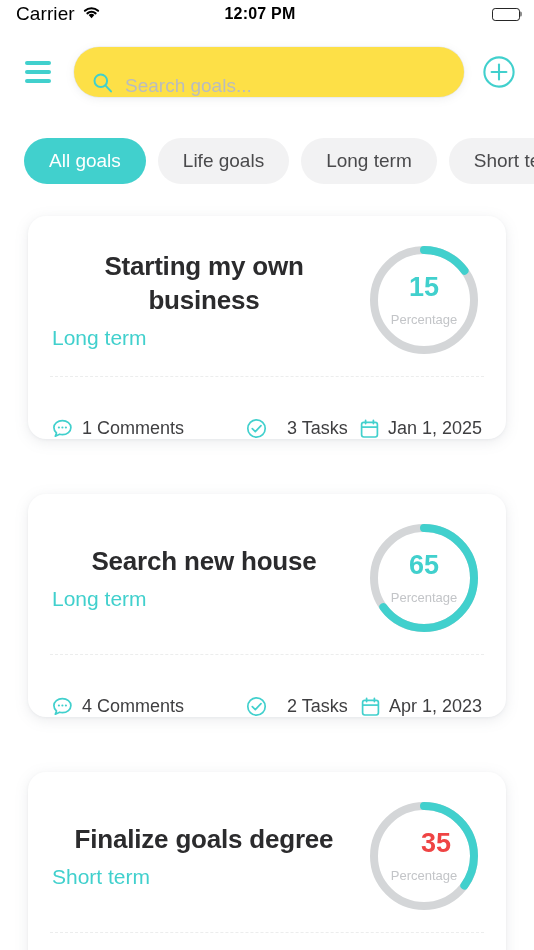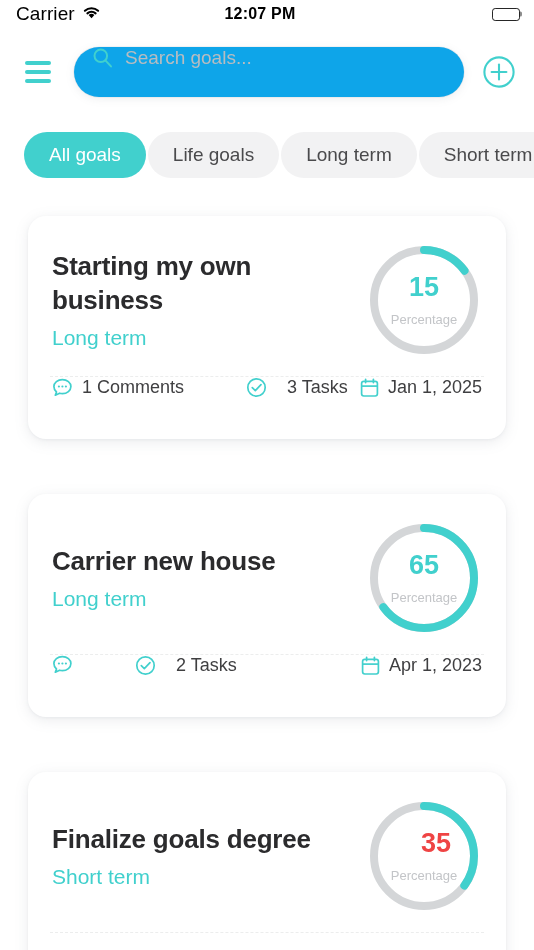--- a/index.html
+++ b/index.html
@@ -101,25 +101,25 @@
     width: 26px;
     height: 3.4px;
     border-radius: 2px;
     background: #41d0cd;
   }
 
   .search-wrap {
     flex: 1;
     margin: 0 16px 0 14px;
     height: 50px;
-    background: #0ea5e9;
+    background: #fde047;
     border-radius: 25px;
     box-shadow: 0 2px 9px rgba(120,130,140,0.13), 0 0 0 0.6px rgba(210,215,220,0.45);
     display: flex;
-    align-items: flex-start;
+    align-items: flex-end;
     padding: 0 18px;
   }
   .search-icon { flex: 0 0 auto; display:block; margin-right: 12px; }
   .search-input {
     border: none;
     outline: none;
     background: transparent;
     font-family: "Liberation Sans", sans-serif;
     font-size: 19px;
     color: #3a3a3c;
@@ -134,22 +134,22 @@
     flex: 0 0 auto;
     cursor: pointer;
     display: flex;
     align-items: center;
     justify-content: center;
   }
 
   
   .chips {
     display: flex;
-    align-items: flex-start;
-    gap: 2px;
+    align-items: flex-end;
+    gap: 12px;
     padding: 0 24px;
     margin-top: 24px;
     height: 52px;
     overflow: hidden;
   }
   .chip {
     height: 46px;
     border-radius: 23px;
     background: #f2f2f3;
     color: #4a4a4c;
@@ -188,20 +188,21 @@
     min-height: 160px;
     padding: 22px 0 14px 0;
   }
   .card-text { flex: 1; min-width: 0; padding-right: 10px; }
   .card-title {
     font-size: 26px;
     font-weight: 700;
     color: #2b2b2d;
     line-height: 1.32;
     letter-spacing: -0.2px;
+    text-align: center;
   }
   .card-sub {
     font-size: 21px;
     color: #41d0cd;
     margin-top: 6px;
     line-height: 1.3;
   }
 
   .ring {
     position: relative;
@@ -231,21 +232,21 @@
     line-height: 1;
   }
 
   .divider {
     border-top: 1.6px dashed #eceded;
     margin: 0 -2px;
   }
 
   .card-footer {
     display: flex;
-    align-items: flex-start;
+    align-items: flex-end;
     height: 62px;
   }
   .meta {
     display: flex;
     align-items: center;
     gap: 9px;
     font-size: 18px;
     color: #3f3f41;
     white-space: nowrap;
   }
@@ -368,21 +369,21 @@
           </svg>
         </span>
         <span>Jan 1, 2025</span>
       </div>
     </div>
   </div>
 
   <div class="card">
     <div class="card-top">
       <div class="card-text">
-        <div class="card-title">Carrier new house</div>
+        <div class="card-title">Search new house</div>
         <div class="card-sub" style="color: rgb(65, 208, 205);">Long term</div>
       </div>
       <div class="ring">
         <svg width="116" height="116" viewBox="0 0 116 116">
           <circle cx="58" cy="58" r="50" stroke="#d4d6d8" stroke-width="8" fill="none"></circle>
           <circle class="ring-arc" cx="58" cy="58" r="50" stroke="#41d0cd" stroke-width="8" fill="none" stroke-linecap="round" stroke-dasharray="314.1592653589793" stroke-dashoffset="109.95574287564276"></circle>
         </svg>
         <div class="ring-center">
           <div class="ring-value" style="color: rgb(65, 208, 205);">65</div>
           <div class="ring-label">Percentage</div>
@@ -393,20 +394,21 @@
     <div class="card-footer">
       <div class="meta meta-comments">
         <span>
           <svg width="21" height="20" viewBox="0 0 21 20">
             <path d="M10.4 1.6c4.7 0 8.5 3.1 8.5 7s-3.8 7-8.5 7c-1 0-1.9-.1-2.8-.4l-4.3 2 1.2-3.2C2.8 12.7 1.9 10.9 1.9 8.6c0-3.9 3.8-7 8.5-7z" stroke="#41d0cd" stroke-width="1.7" fill="none" stroke-linejoin="round"></path>
             <circle cx="6.9" cy="8.5" r="1.1" fill="#41d0cd"></circle>
             <circle cx="10.4" cy="8.5" r="1.1" fill="#41d0cd"></circle>
             <circle cx="13.9" cy="8.5" r="1.1" fill="#41d0cd"></circle>
           </svg>
         </span>
+        <span>4 Comments</span>
       </div>
       <div class="meta meta-tasks">
         <span>
           <svg width="21" height="21" viewBox="0 0 21 21">
             <circle cx="10.5" cy="10.5" r="8.7" stroke="#41d0cd" stroke-width="1.7" fill="none"></circle>
             <path d="M6.3 10.7 9.3 13.6 15 7.6" stroke="#41d0cd" stroke-width="1.7" fill="none" stroke-linecap="round" stroke-linejoin="round"></path>
           </svg>
         </span>
         <span>2 Tasks</span>
       </div>

